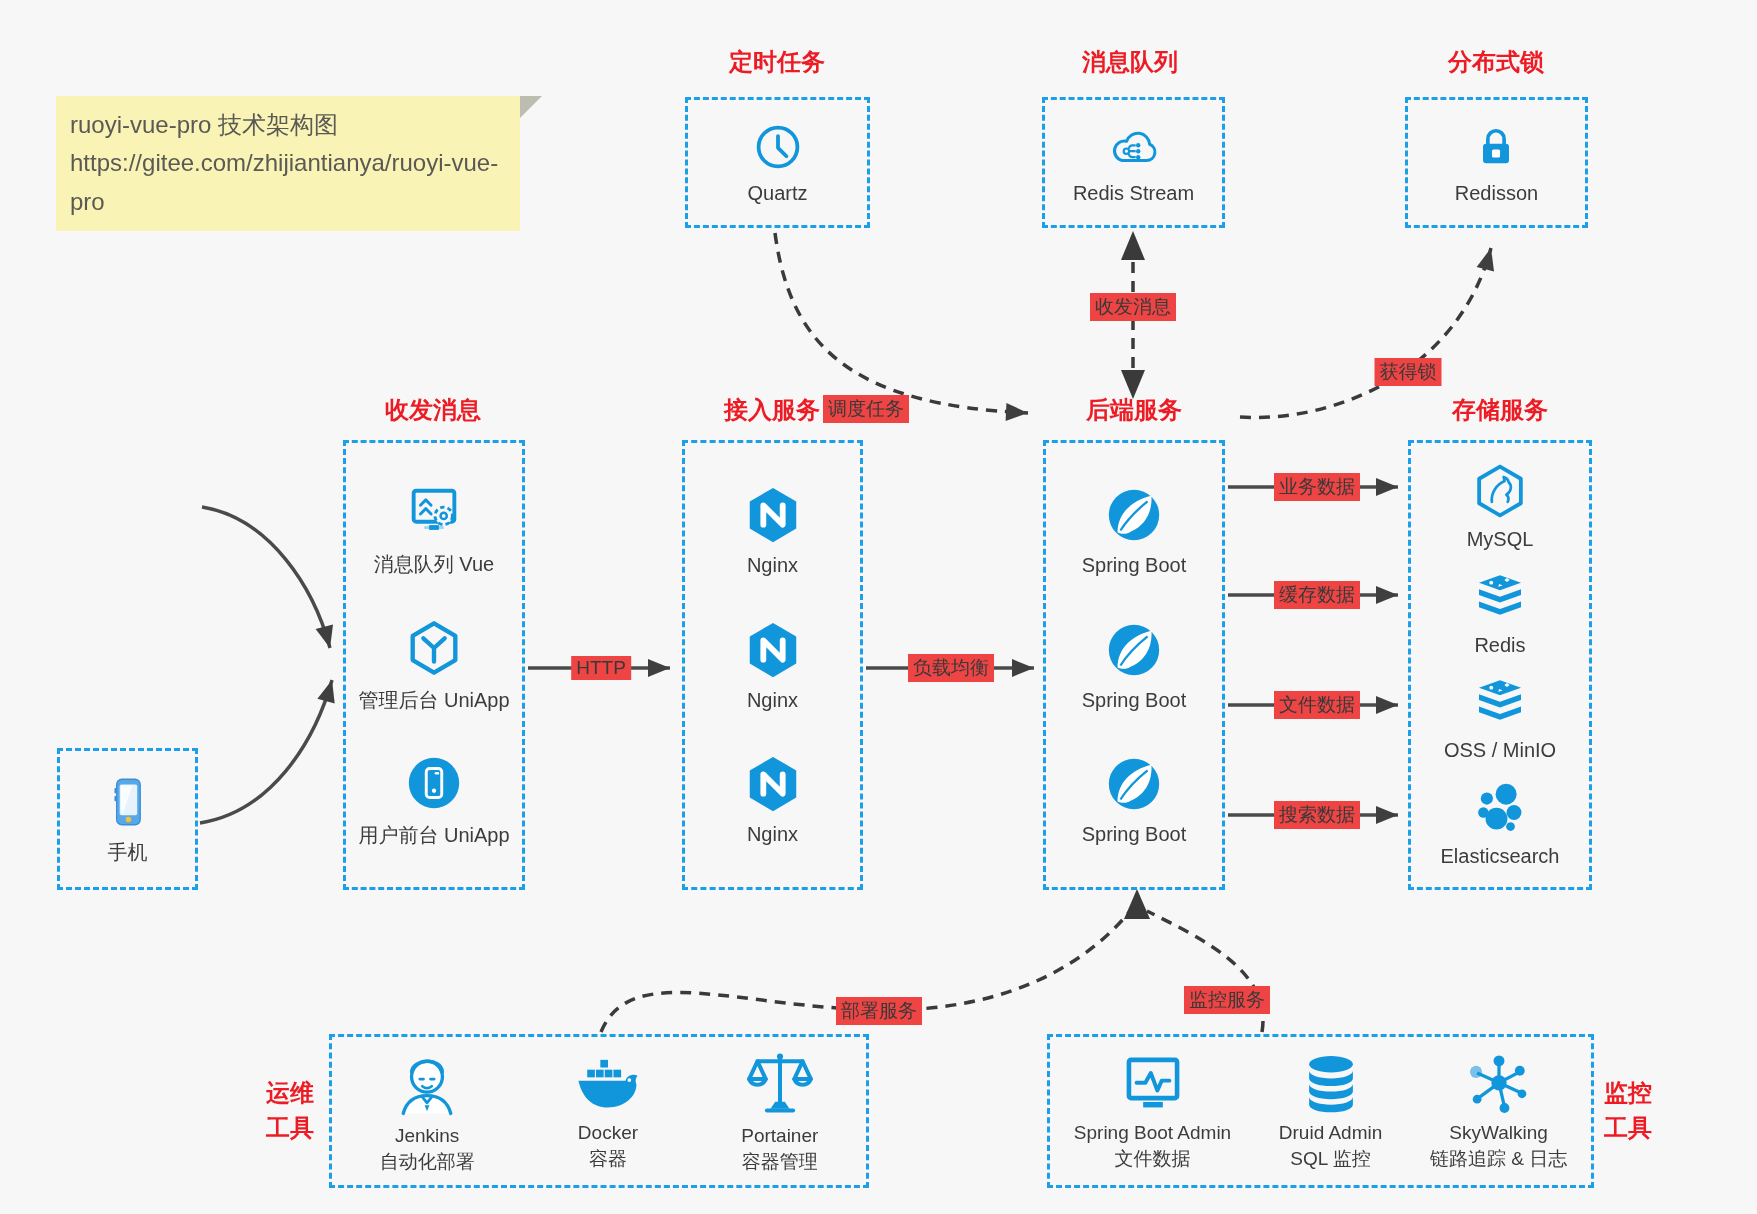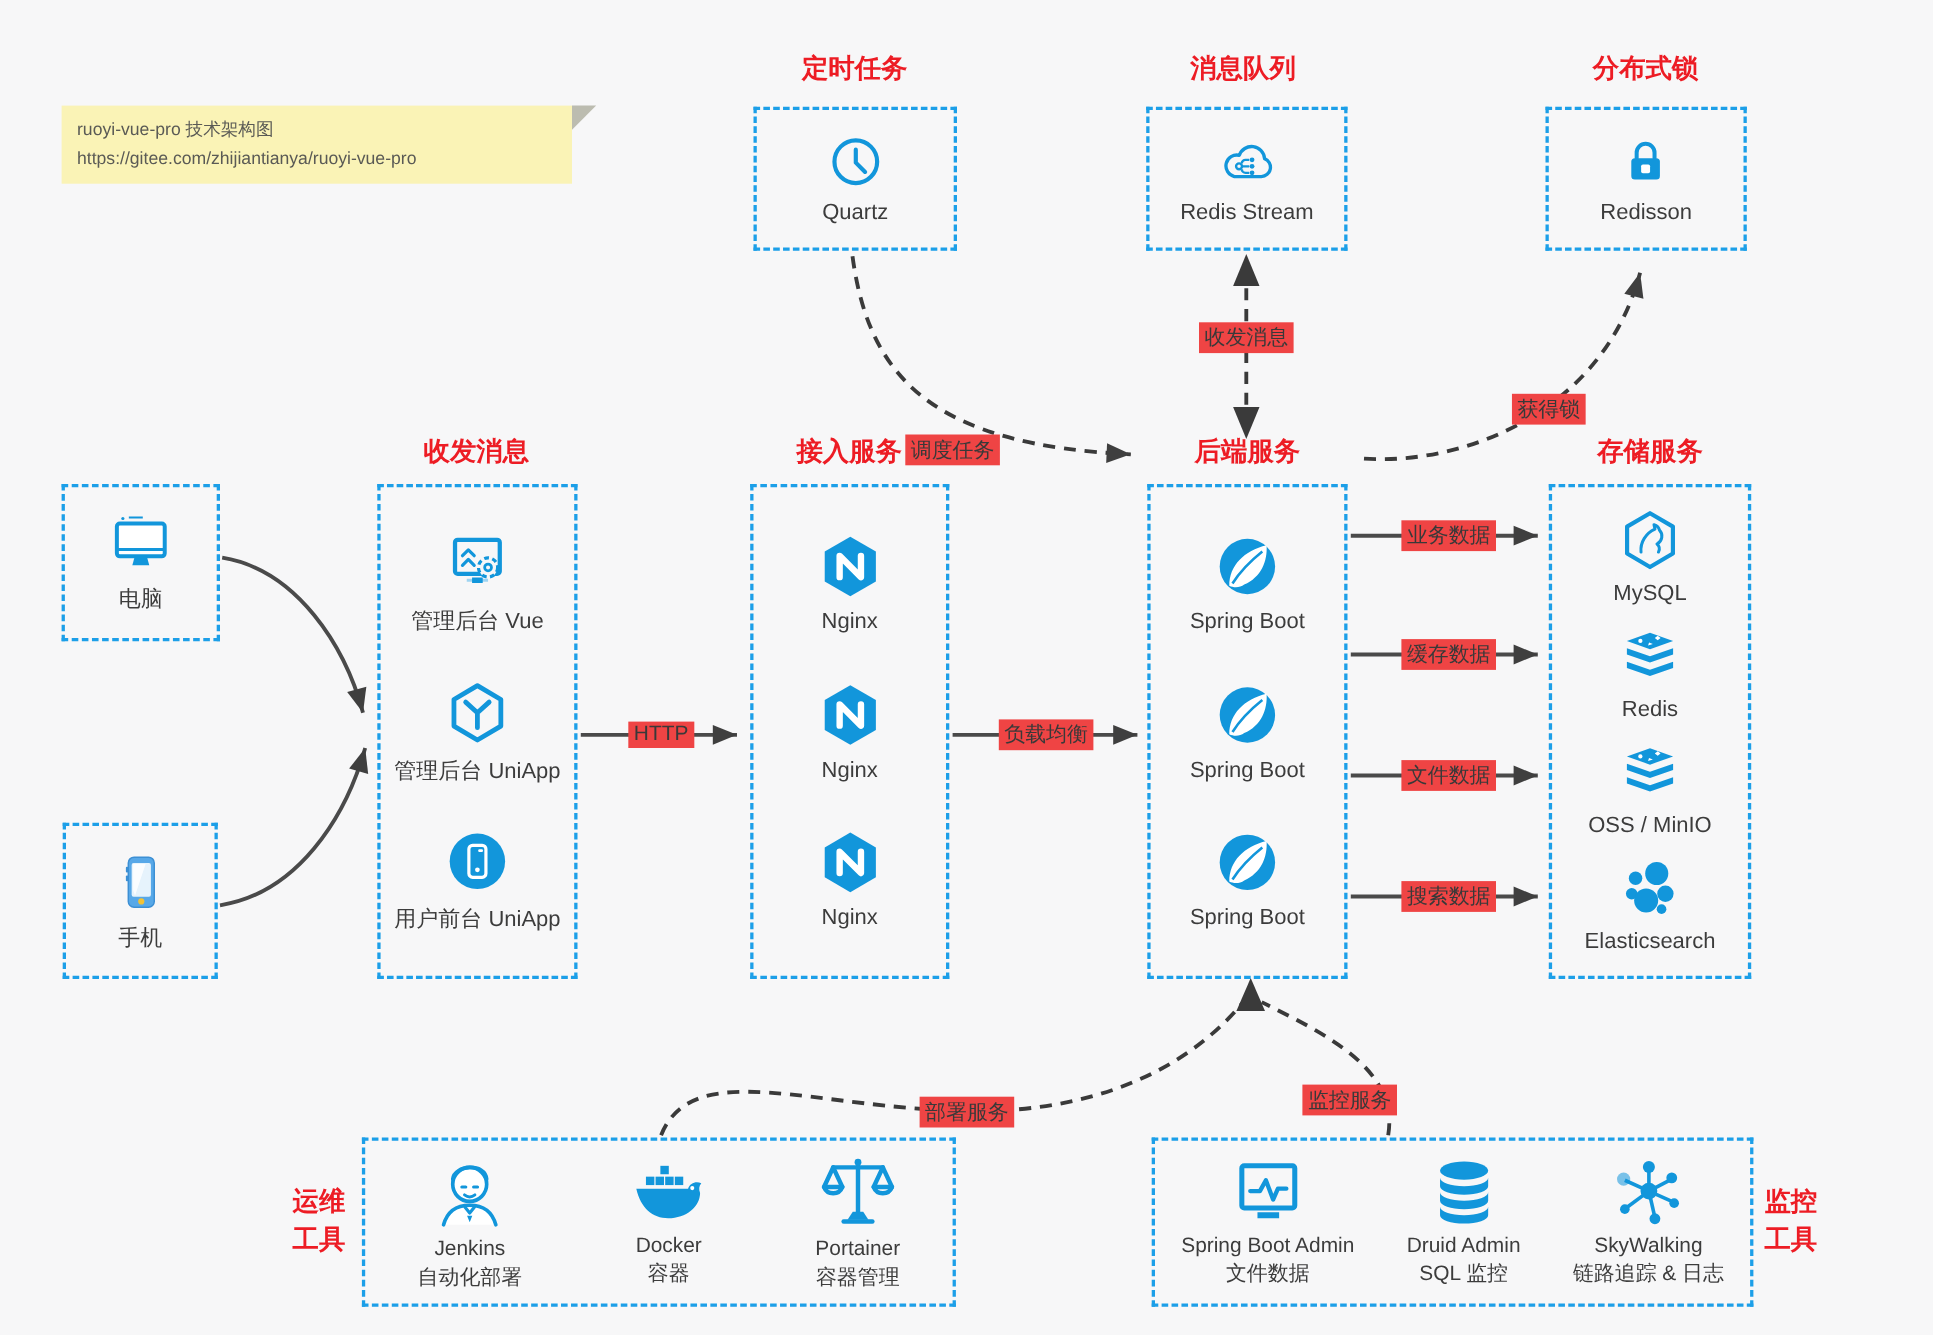--- a/index.html
+++ b/index.html
@@ -11,21 +11,21 @@
              font-size:24px;white-space:nowrap;z-index:2;}
   .side-title{position:absolute;transform:translateX(-50%);color:#ed1c24;font-weight:bold;
               font-size:24px;line-height:1.45;text-align:center;z-index:2;}
   .col-box{display:flex;flex-direction:column;justify-content:space-evenly;align-items:center;}
   .cen-box{display:flex;flex-direction:column;justify-content:center;align-items:center;}
   .node{display:flex;flex-direction:column;align-items:center;}
   .node-label{margin-top:8px;font-size:20px;color:#3c3c3c;white-space:nowrap;}
   .chip{position:absolute;transform:translate(-50%,-50%);background:#ef4444;padding:1px 5px;
         font-size:19px;color:#393939;white-space:nowrap;z-index:3;}
   .note{position:absolute;left:56px;top:96px;width:436px;background:#faf3b6;color:#5a5a55;
-        font-size:16px;line-height:1.6;padding:10px 14px;z-index:2;}
+        font-size:24px;line-height:1.6;padding:10px 14px;z-index:2;}
   .note-fold{position:absolute;left:100%;top:0;width:0;height:0;
              border-top:22px solid #bcbcb0;border-right:22px solid transparent;}
   .bottom-box{display:flex;align-items:center;justify-content:space-around;}
   .bnode{display:flex;flex-direction:column;align-items:center;text-align:center;}
   .bnode-l1,.bnode-l2{font-size:19px;color:#3c3c3c;line-height:1.35;white-space:nowrap;}
   svg.ic{display:block;}
 </style>
 </head>
 <body>
 
@@ -99,32 +99,20 @@
     <div class="node">
       <svg class="ic" width="52" height="54" viewBox="0 0 64 64">
         <path d="M22 28 v-6 a10 10 0 0 1 20 0 v6" fill="none" stroke="#1296db" stroke-width="4.5" stroke-linecap="round"></path>
         <rect x="16" y="28" width="32" height="24" rx="4" fill="#1296db"></rect>
         <rect x="27" y="35" width="10" height="10" rx="2" fill="#ffffff"></rect>
       </svg>
       <div class="node-label">Redisson</div>
     </div>
   </div>
 
-  <div class="dashed-box cen-box" style="left:56px;top:440px;width:144px;height:143px;">
-    <div class="node">
-      <svg class="ic" width="62" height="58" viewBox="0 0 64 64">
-        <rect x="8" y="12" width="48" height="33" rx="3" fill="#ffffff" stroke="#1296db" stroke-width="4"></rect>
-        <line x1="8" y1="38" x2="56" y2="38" stroke="#1296db" stroke-width="3"></line>
-        <path d="M26 45 h12 l2.5 9 h-17 z" fill="#1296db"></path>
-        <circle cx="14" cy="7" r="1.6" fill="#1296db"></circle>
-        <line x1="20" y1="6" x2="34" y2="6" stroke="#1296db" stroke-width="2"></line>
-      </svg>
-      <div class="node-label">电脑</div>
-    </div>
-  </div>
 
   <div class="dashed-box cen-box" style="left:57px;top:748px;width:141px;height:142px;">
     <div class="node">
       <svg class="ic" width="56" height="58" viewBox="0 0 64 64">
         <rect x="19" y="6" width="27" height="52" rx="6" fill="#57a8e8" stroke="#3c8fd4" stroke-width="1.5"></rect>
         <rect x="16.5" y="16" width="2.5" height="6" rx="1" fill="#3c8fd4"></rect>
         <rect x="16.5" y="25" width="2.5" height="6" rx="1" fill="#3c8fd4"></rect>
         <rect x="22.5" y="12" width="20" height="35" rx="2" fill="#e6f3fc"></rect>
         <path d="M24 13 L37 13 L26 46 L24 40 Z" fill="#ffffff" opacity="0.8"></path>
         <circle cx="32.5" cy="52" r="3.2" fill="#f3c234"></circle>
@@ -142,21 +130,21 @@
     <div class="node">
       <svg class="ic" width="62" height="62" viewBox="0 0 64 64">
         <rect x="11" y="10" width="42" height="32" rx="2.5" fill="none" stroke="#1296db" stroke-width="4"></rect>
         <path d="M18 25 l5.5 -5.5 L29 25" fill="none" stroke="#1296db" stroke-width="3" stroke-linecap="round" stroke-linejoin="round"></path>
         <path d="M18 34 l5.5 -5.5 L29 34" fill="none" stroke="#1296db" stroke-width="3" stroke-linecap="round" stroke-linejoin="round"></path>
         <circle cx="42" cy="36" r="9" fill="#f7f7f8" stroke="#1296db" stroke-width="3" stroke-dasharray="4.5 3.2"></circle>
         <circle cx="42" cy="36" r="3.2" fill="none" stroke="#1296db" stroke-width="2.6"></circle>
         <line x1="22" y1="48" x2="42" y2="48" stroke="#9ed4f2" stroke-width="3"></line>
         <line x1="27" y1="48" x2="37" y2="48" stroke="#1296db" stroke-width="5"></line>
       </svg>
-      <div class="node-label">管理后台 Vue</div>
+      <div class="node-label">消息队列 Vue</div>
     </div>
     <div class="node">
       <svg class="ic" width="62" height="62" viewBox="0 0 64 64">
         <path d="M32 6.5 L54 19.5 V44.5 L32 57.5 L10 44.5 V19.5 Z" fill="none" stroke="#1296db" stroke-width="4.5" stroke-linejoin="round"></path>
         <path d="M21 22 L32 32 L43 22 M32 32 V46" fill="none" stroke="#1296db" stroke-width="4.5" stroke-linecap="round" stroke-linejoin="round"></path>
       </svg>
       <div class="node-label">管理后台 UniApp</div>
     </div>
     <div class="node">
       <svg class="ic" width="62" height="62" viewBox="0 0 64 64">

